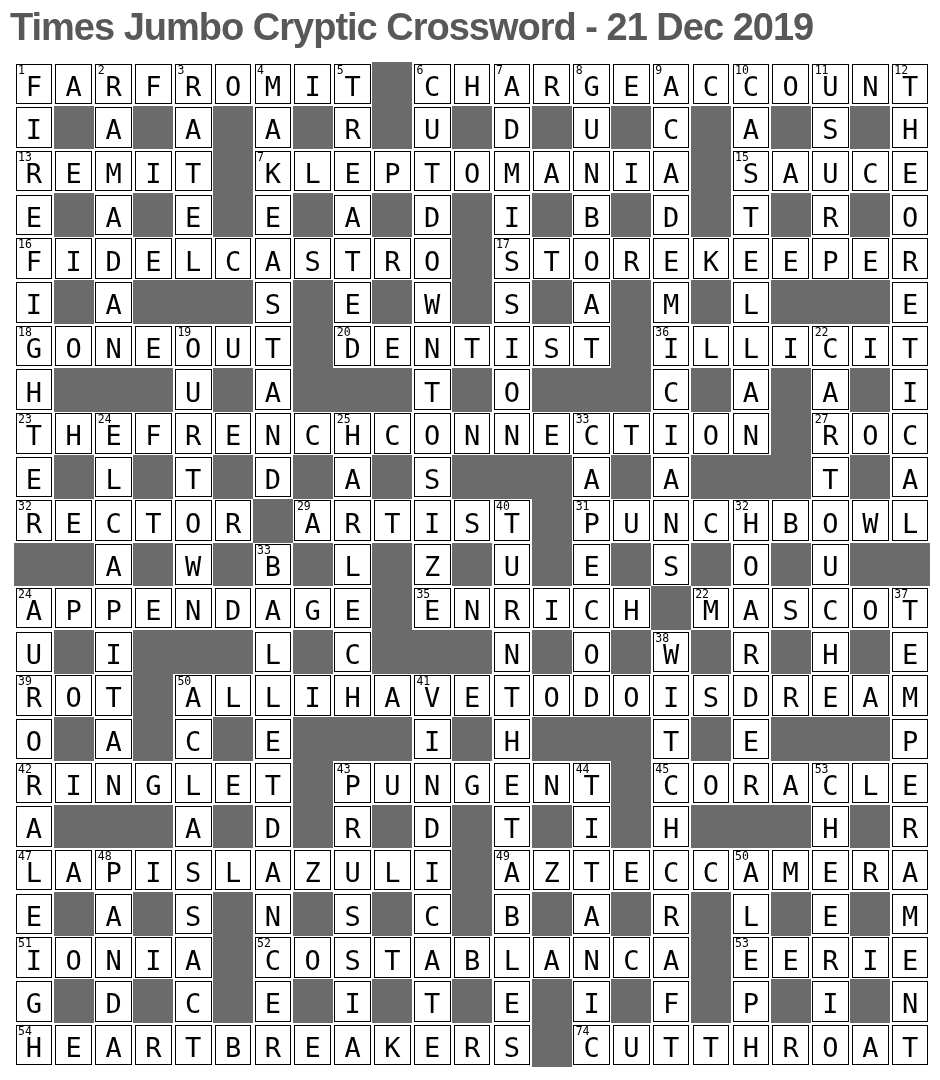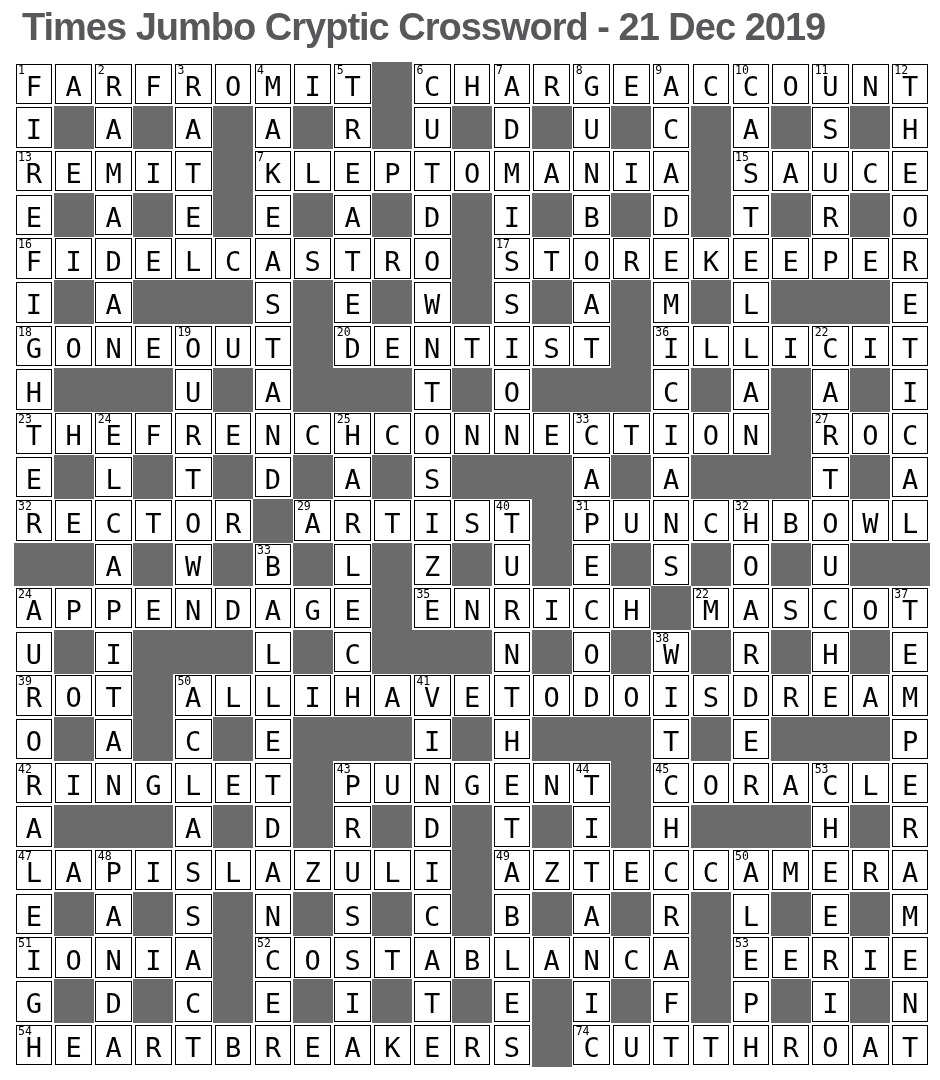--- a/index.html
+++ b/index.html
@@ -1,19 +1,19 @@
 <!DOCTYPE html>
 <html><head>
 <meta charset="utf-8">
 <style>
   html,body{margin:0;padding:0;background:#ffffff;}
   body{width:940px;height:1080px;overflow:hidden;font-family:"Liberation Sans",sans-serif;}
   .page-title{
     margin:0;
-    padding:6px 0 0 22px;
+    padding:6px 0 0 10px;
     font-family:"Liberation Sans",sans-serif;
     font-weight:bold;
     font-size:38px;
     letter-spacing:-1px;
     color:#58585a;
   }
   .grid{
     position:absolute;
     left:14px;
     top:62px;

